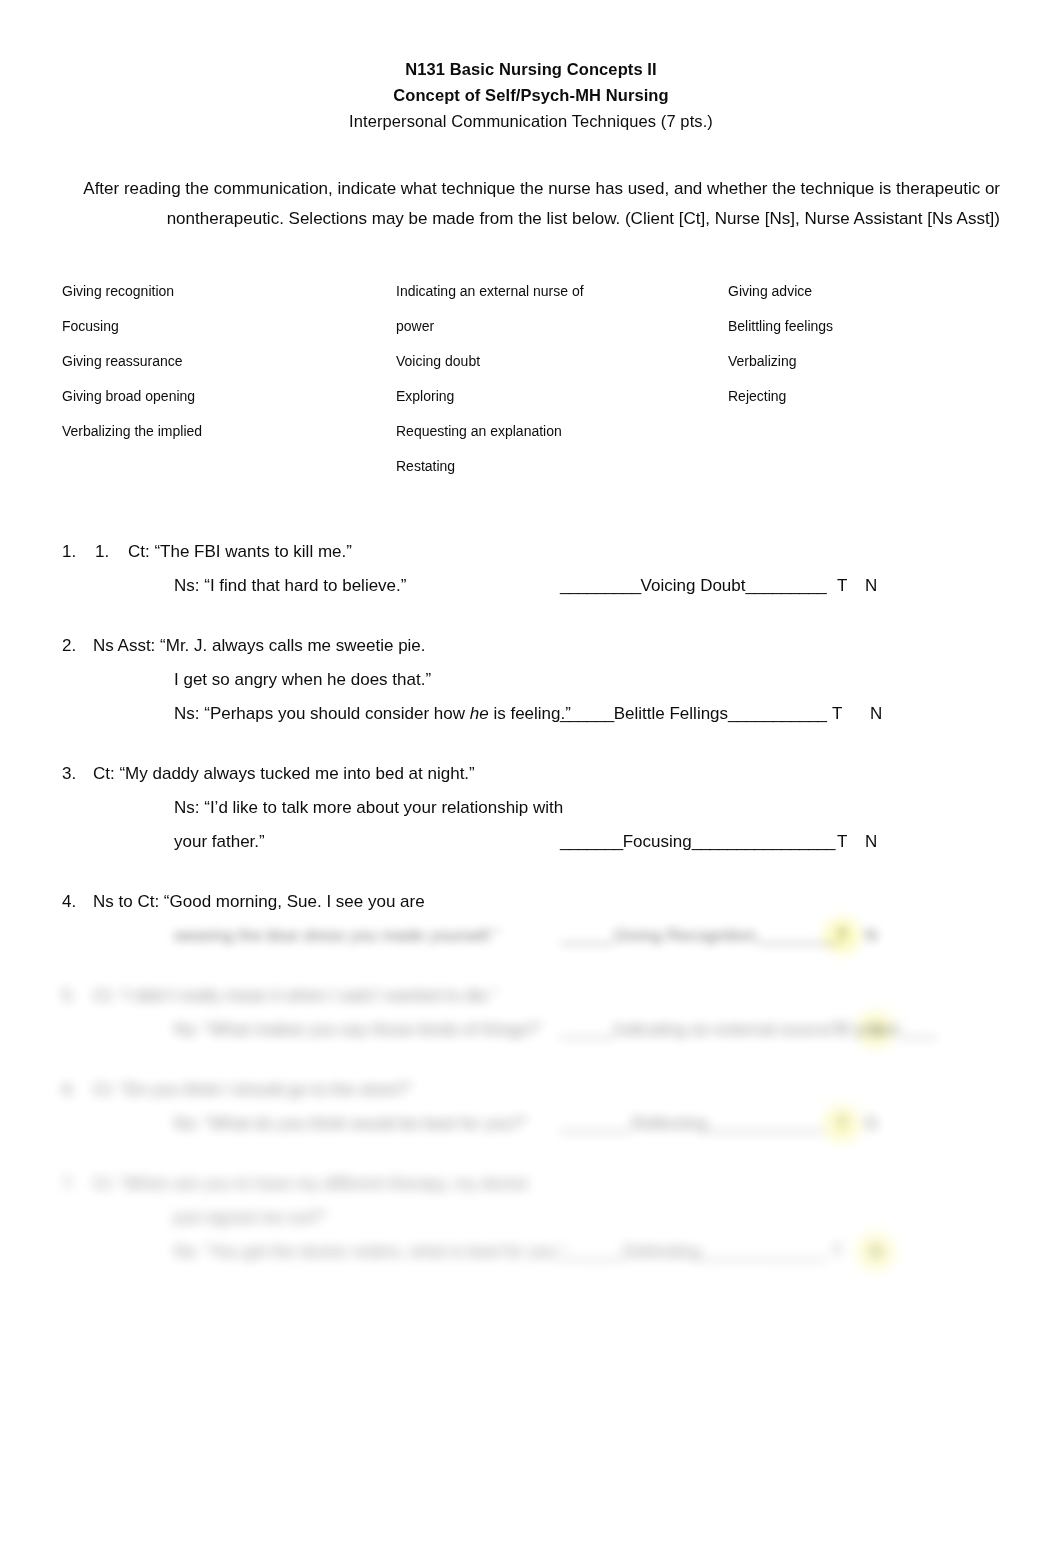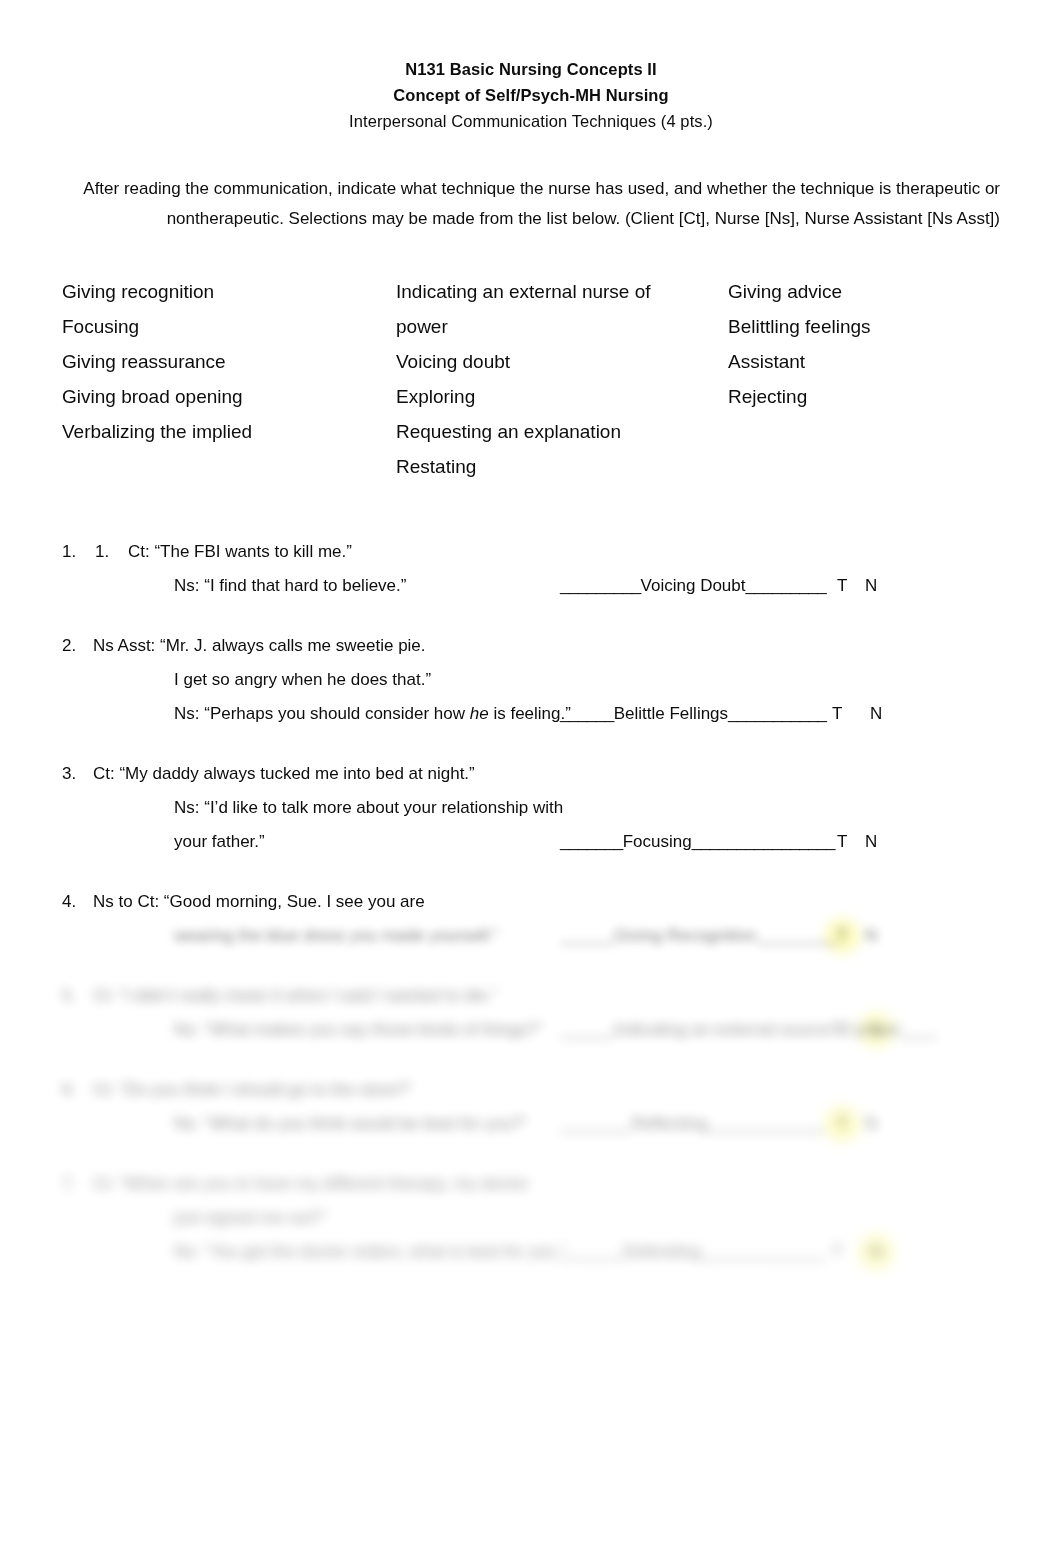--- a/index.html
+++ b/index.html
@@ -51,21 +51,21 @@
     height: 215px;
   }
   .term-col {
     position: absolute;
     top: 0;
   }
   .term-col.c1 { left: 62px;  width: 320px; }
   .term-col.c2 { left: 396px; width: 320px; }
   .term-col.c3 { left: 728px; width: 300px; }
   .term {
-    font-size: 19px;
+    font-size: 14px;
     line-height: 35px;
     white-space: nowrap;
   }
 
   
   .questions {
     position: relative;
     margin-top: 46px;
   }
   .q {
@@ -149,21 +149,21 @@
   em { font-style: italic; }
 </style>
 </head>
 <body>
 
 <div class="page">
 
   <div class="doc-header">
     <div class="line bold">N131 Basic Nursing Concepts II</div>
     <div class="line bold">Concept of Self/Psych-MH Nursing</div>
-    <div class="line">Interpersonal Communication Techniques (4 pts.)</div>
+    <div class="line">Interpersonal Communication Techniques (7 pts.)</div>
   </div>
 
   <div class="intro">After reading the communication, indicate what technique the nurse has used, and whether the technique is therapeutic or nontherapeutic. Selections may be made from the list below. (Client [Ct], Nurse [Ns], Nurse Assistant [Ns Asst])</div>
 
   <div class="term-list">
     <div class="term-col c1">
       <div class="term">Giving recognition</div>
       <div class="term">Focusing</div>
       <div class="term">Giving reassurance</div>
       <div class="term">Giving broad opening</div>
@@ -173,21 +173,21 @@
       <div class="term">Indicating an external nurse of</div>
       <div class="term">power</div>
       <div class="term">Voicing doubt</div>
       <div class="term">Exploring</div>
       <div class="term">Requesting an explanation</div>
       <div class="term">Restating</div>
     </div>
     <div class="term-col c3">
       <div class="term">Giving advice</div>
       <div class="term">Belittling feelings</div>
-      <div class="term">Assistant</div>
+      <div class="term">Verbalizing</div>
       <div class="term">Rejecting</div>
     </div>
   </div>
 
   <div class="questions" id="questions-root">
       <div class="q ">
         <div class="q-row">
           <span class="q-num">1.</span>
           <span class="q-num2">1.</span>
           <span class="q-text indent0" style="left: 128px;">Ct: “The FBI wants to kill me.”</span>

